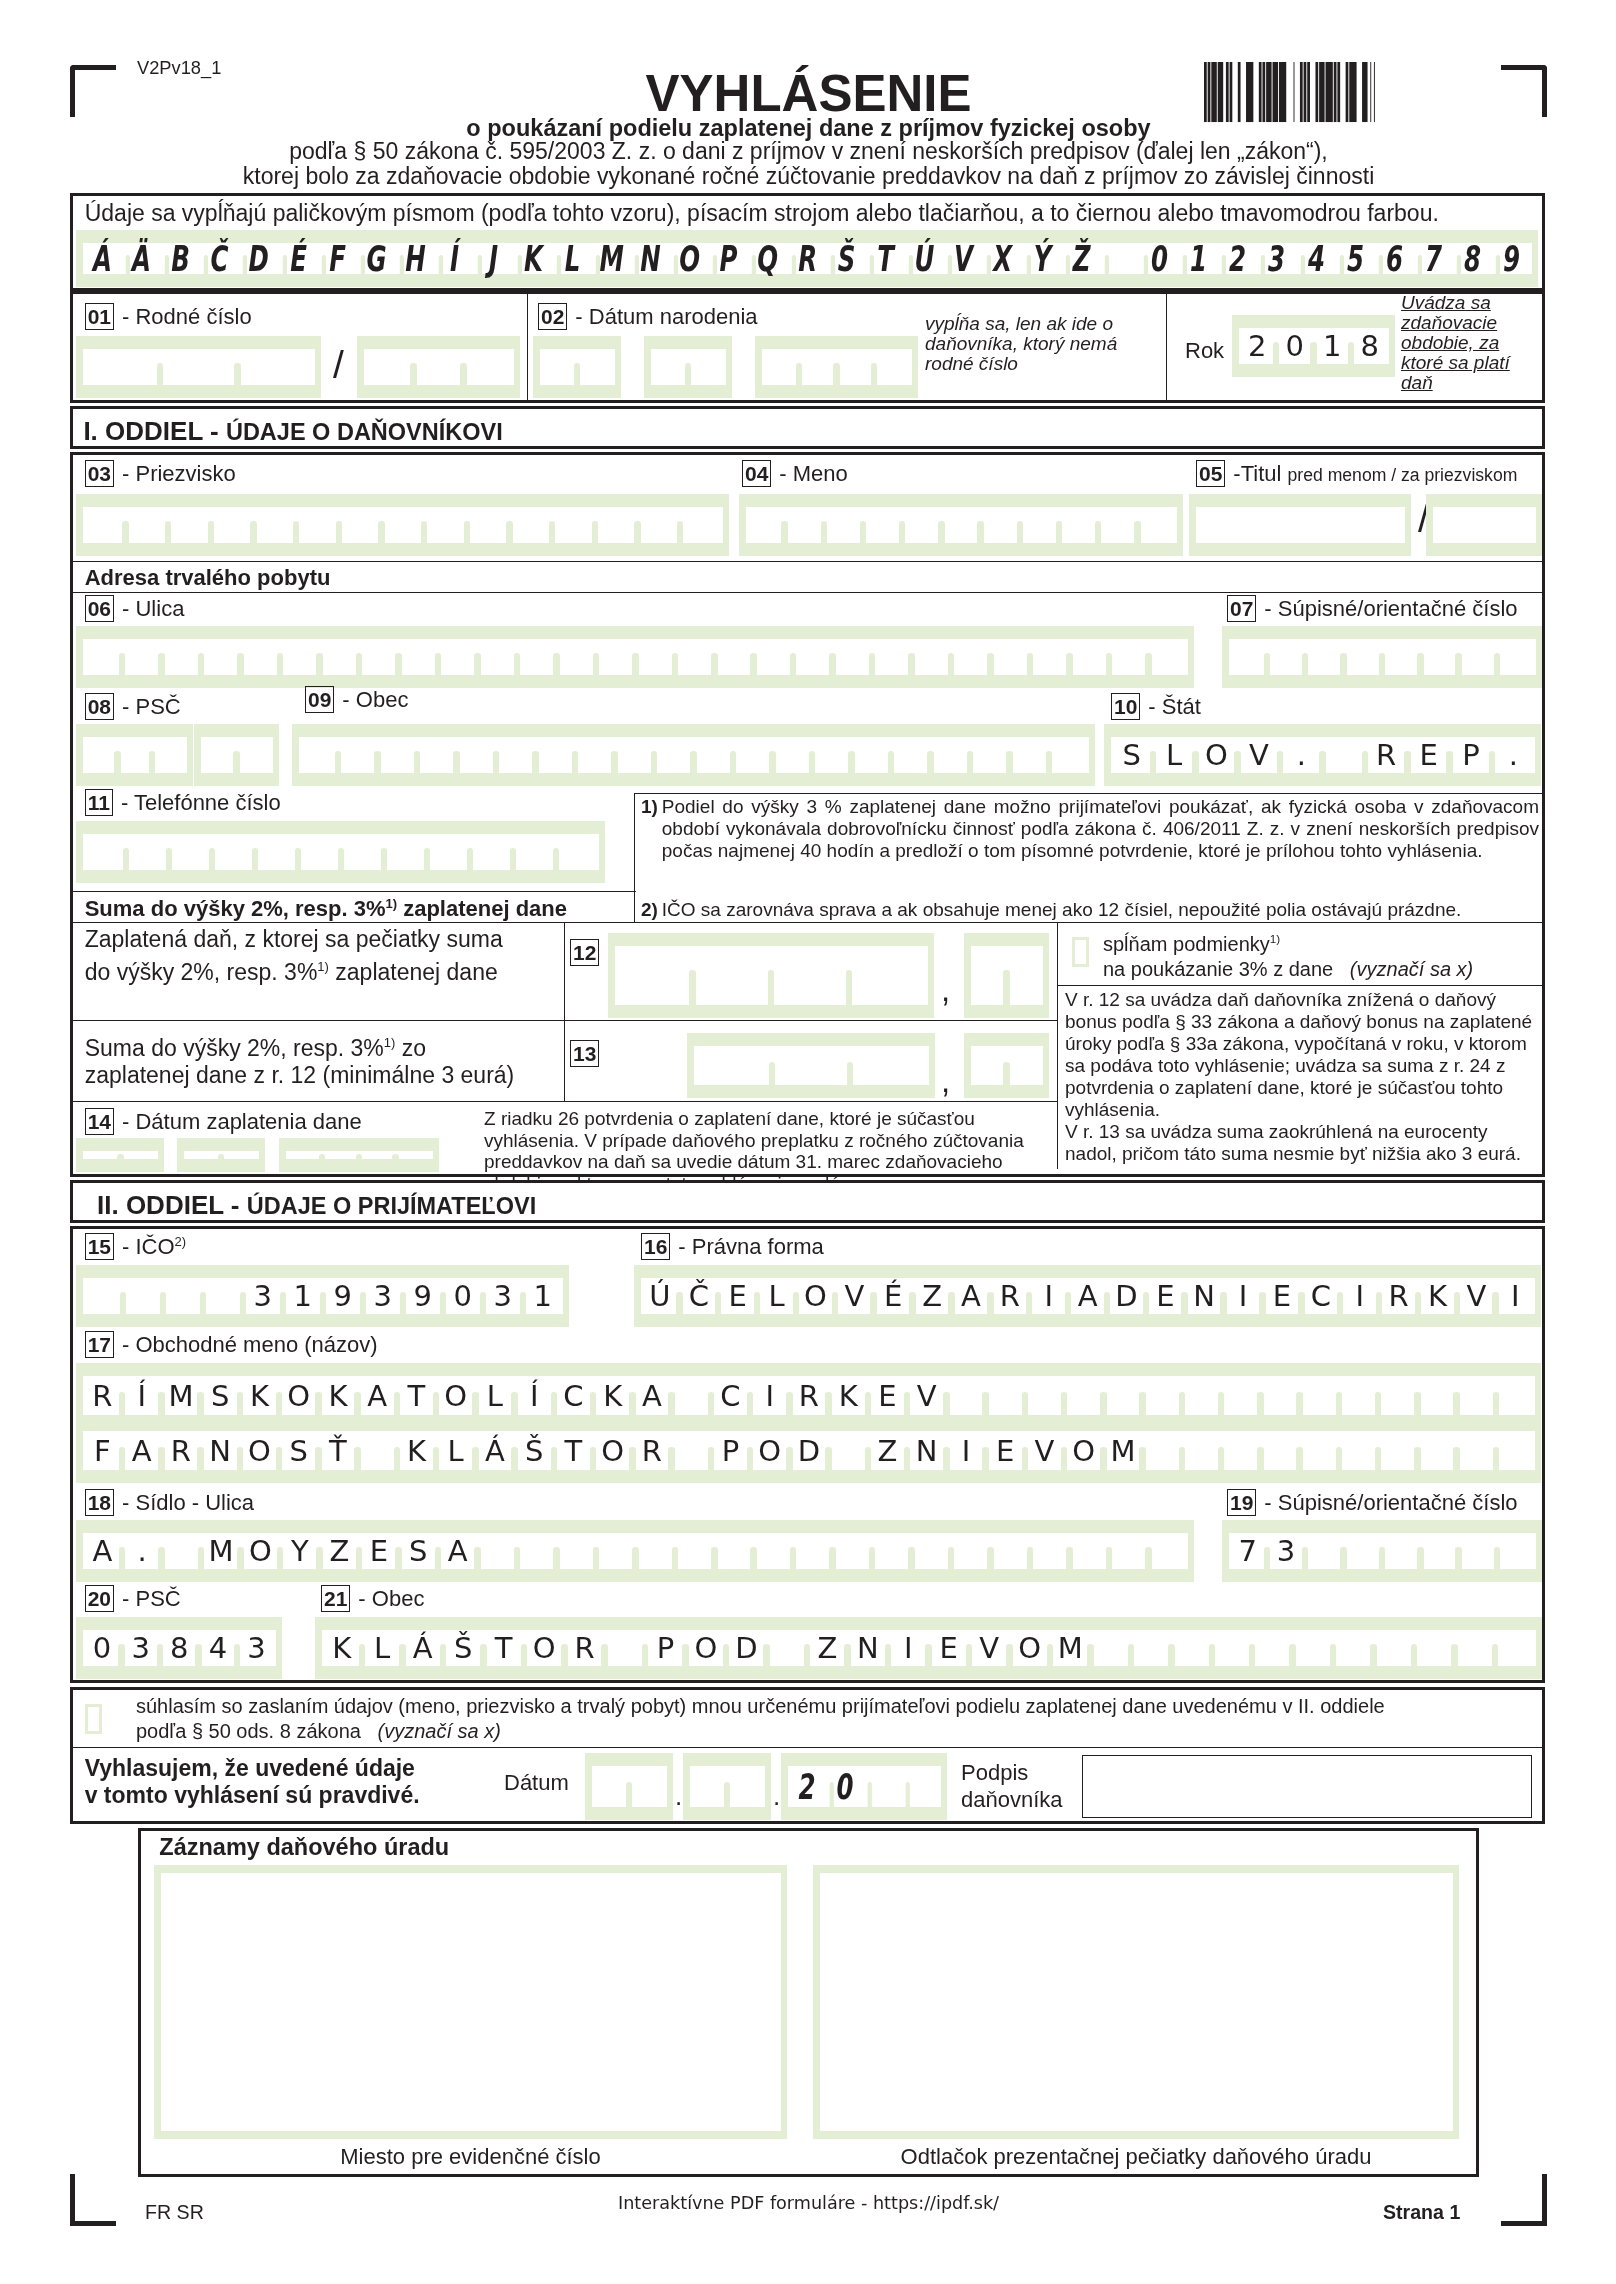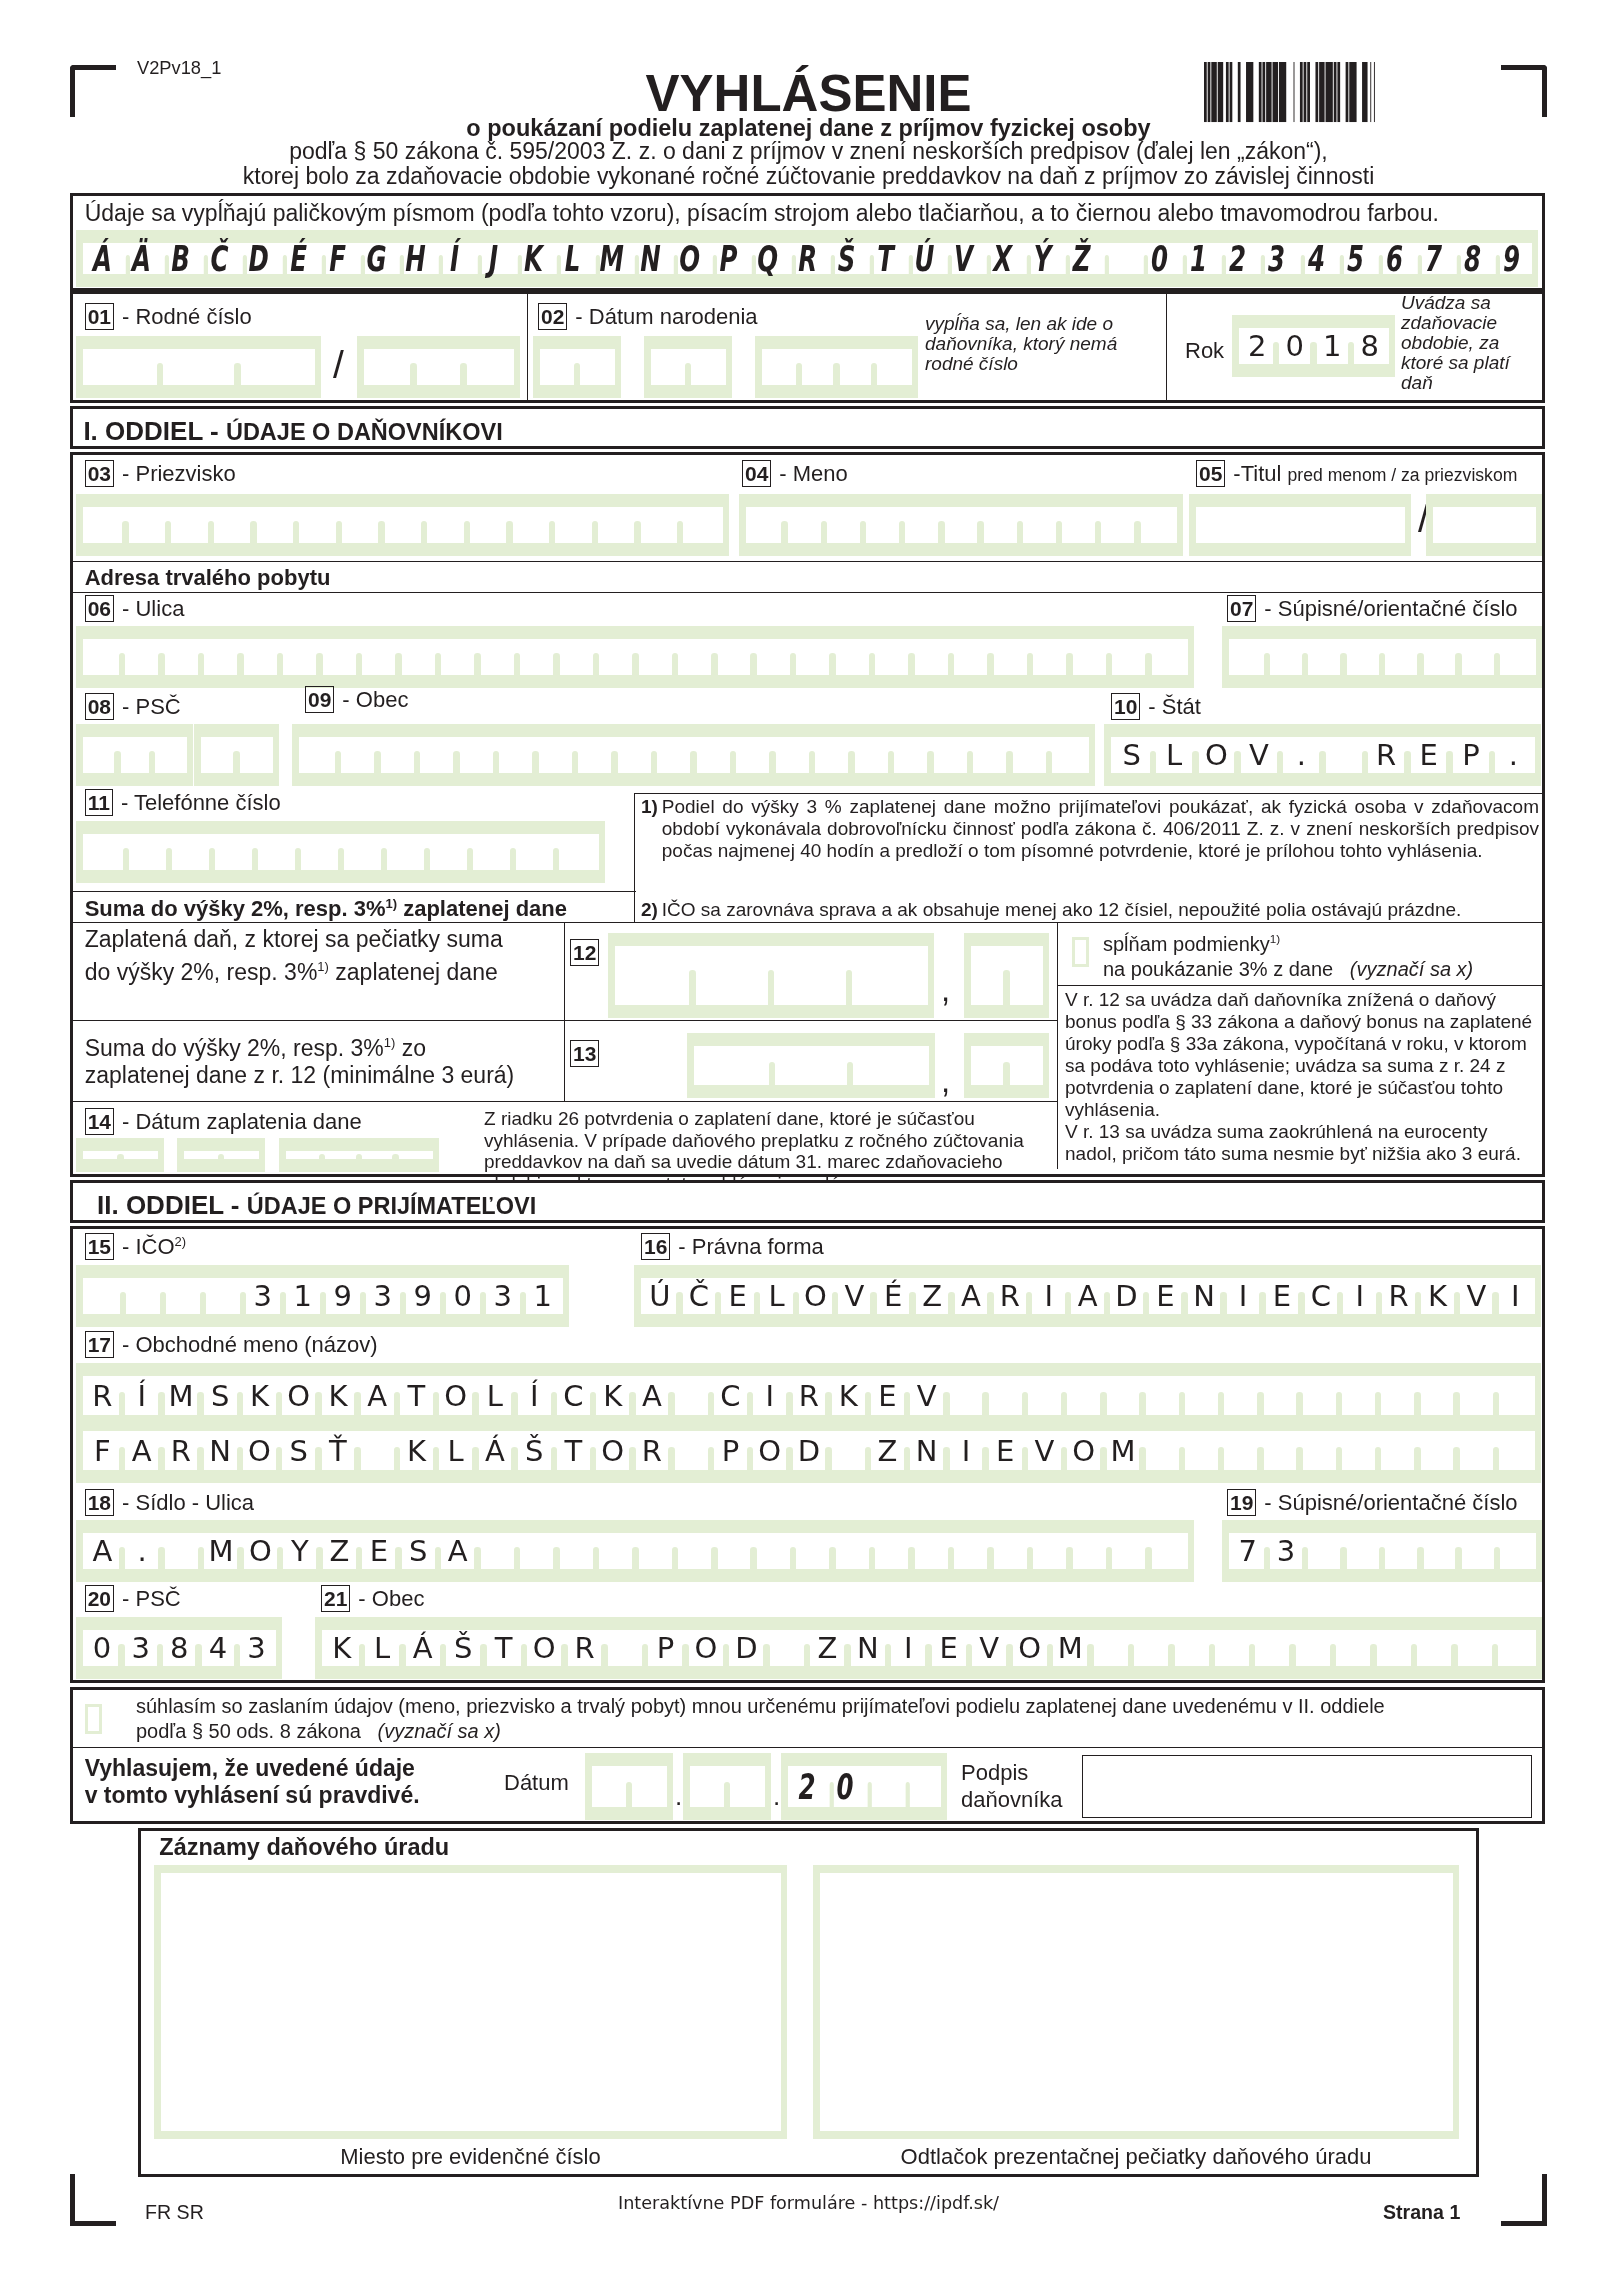--- a/index.html
+++ b/index.html
@@ -153,21 +153,21 @@
   <div class="vline" style="left:1093px;top:0;height:106px;"></div>
   <div class="lbl" style="left:1112px;top:44px;">Rok</div>
   <div class="comb" id="comb-year" style="left:1159px;top:21px;width:163px;height:62px;">
       <div class="inner">
         <div class="cell">2</div>
         <div class="cell">0</div>
         <div class="cell">1</div>
         <div class="cell">8</div>
       </div>
     </div>
-  <div class="italic-small" style="left:1328px;top:-1.3px;width:131px;line-height:20px;">Uvádza sa zdaňovacie obdobie, za ktoré sa platí daň</div>
+  <div class="italic-small" style="left:1328px;top:-1.3px;width:131px;line-height:20px;text-decoration:underline;">Uvádza sa zdaňovacie obdobie, za ktoré sa platí daň</div>
 </div>
 
 <div class="box" style="left:70px;top:406px;width:1475px;height:43px;">
   <div class="title" style="left:10.4px;top:6.5px;font-size:26px;"><span>I. ODDIEL - </span><span style="font-size:23.5px;">ÚDAJE O DAŇOVNÍKOVI</span></div>
 </div>
 
 <div class="box" style="left:70px;top:452px;width:1475px;height:725px;">
   <div class="lbl" style="left:11.7px;top:5.2px;"><span class="num">03</span><span>- Priezvisko</span></div>
   <div class="comb" style="left:3.3px;top:39px;width:653px;height:62px;">
       <div class="inner">

